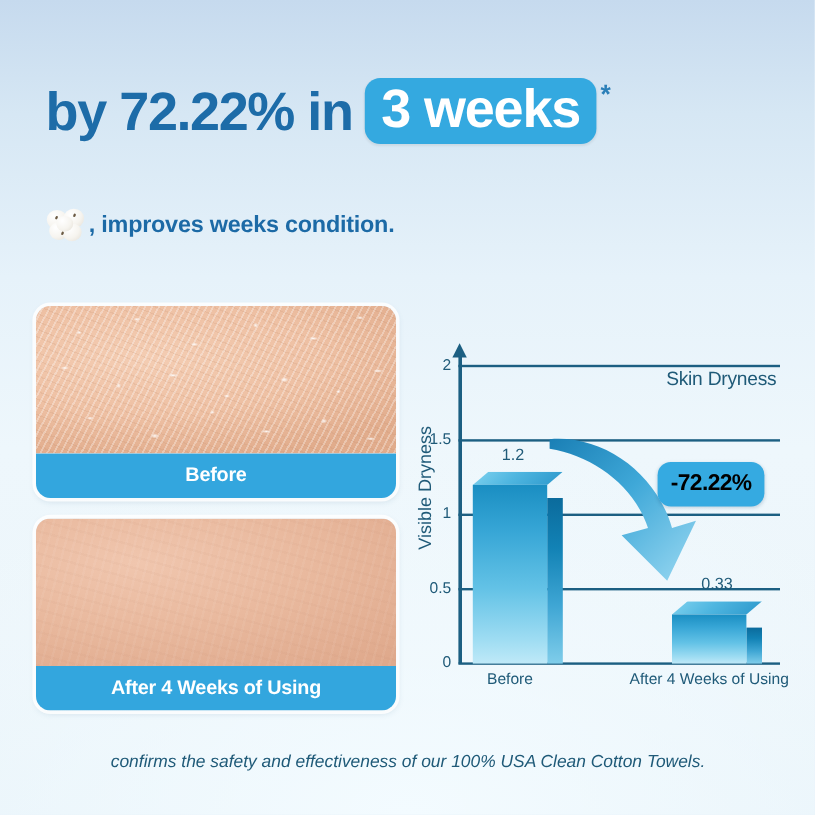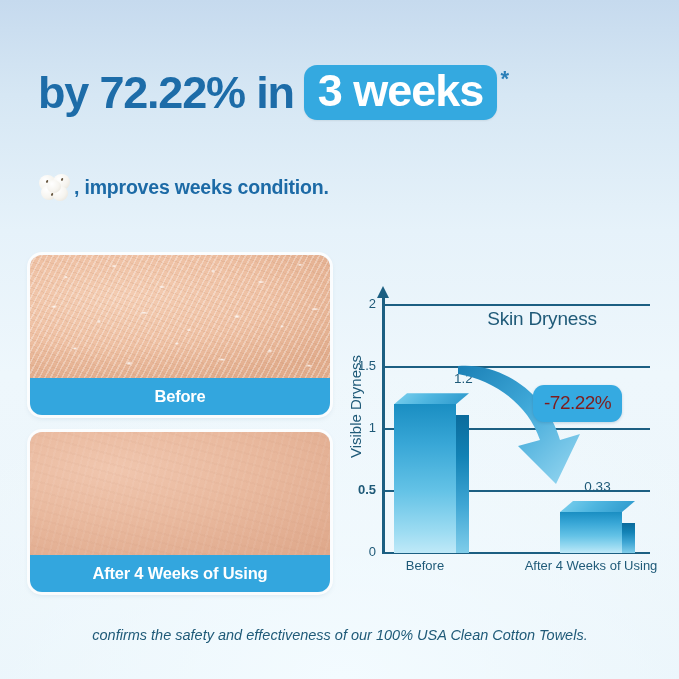--- a/index.html
+++ b/index.html
@@ -130,22 +130,22 @@
     position:absolute;left:0;right:0;bottom:0;height:37px;
     background:#33a6de;
     color:#fff;font-weight:bold;font-size:16.5px;
     display:flex;align-items:center;justify-content:center;
     letter-spacing:-0.2px;
   }
 
   
   #chart{position:absolute;left:342px;top:288px;width:320px;height:300px;}
   .chart-title{
-    position:absolute;left:95px;top:20px;width:210px;text-align:center;
-    color:#1f5a78;font-size:19px;letter-spacing:-0.2px;
+    position:absolute;left:95px;top:20px;width:210px;text-align:right;
+    color:#1f5a78;font-size:16px;letter-spacing:-0.2px;
   }
   .ylabel{
     position:absolute;left:-62px;top:110px;width:150px;text-align:center;
     color:#1f5a78;font-size:15px;
     transform:rotate(-90deg);
   }
   .gridline{position:absolute;left:40px;width:268px;height:2.5px;background:#1c5f82;}
   .axis-v{position:absolute;left:40px;top:8px;width:2.5px;height:257px;background:#1c5f82;}
   .axis-arrow{
     position:absolute;left:35px;top:-2px;width:0;height:0;
@@ -177,23 +177,23 @@
   }
   .bar-label{
     position:absolute;color:#1f5a78;font-size:13.5px;text-align:center;
   }
 
   
   #arrow-svg{position:absolute;left:0;top:0;width:320px;height:300px;overflow:visible;}
 
   
   .pct-badge{
-    position:absolute;left:191px;top:97px;
-    background:#35aae1;color:#7f1d1d;
-    font-weight:normal;font-size:19px;letter-spacing:-0.5px;
+    position:absolute;left:206px;top:97px;
+    background:#35aae1;color:#000000;
+    font-weight:bold;font-size:19px;letter-spacing:-0.5px;
     border-radius:11px;
     padding:7px 11px 8px 11px;
     box-shadow:0 1px 3px rgba(20,70,110,.2);
   }
 
   
   .footer{
     position:absolute;left:40px;top:624px;width:600px;
     text-align:center;
     color:#1f5a78;
@@ -253,32 +253,32 @@
 
     <div id="gridlines">
         <div class="gridline" style="top: 263.8px;"></div>
         <div class="gridline" style="top: 201.8px;"></div>
         <div class="gridline" style="top: 139.8px;"></div>
         <div class="gridline" style="top: 77.8px;"></div>
         <div class="gridline" style="top: 15.8px;"></div>
       </div>
     <div id="yticks">
         <div class="ytick ytick-wrap" style="top: 256px; text-align: right;">0</div>
-        <div class="ytick ytick-wrap" style="top: 194px; text-align: right; font-weight: bold;">0.5</div>
+        <div class="ytick ytick-wrap" style="top: 194px; text-align: right;">0.5</div>
         <div class="ytick ytick-wrap" style="top: 132px; text-align: right;">1</div>
         <div class="ytick ytick-wrap" style="top: 70px; text-align: right;">1.5</div>
         <div class="ytick ytick-wrap" style="top: 8px; text-align: right;">2</div>
       </div>
     <div id="bars">
         <div class="bar3d" style="left: 52px; top: 105.2px; width: 75px; height: 159.8px;">
           <div class="bar-top" style="left: 0px; top: 0px; width: 75px; height: 11px; clip-path: polygon(0px 100%, 13px 0px, 100% 0px, 62px 100%); transform: translateX(0px);"></div>
           <div class="bar-side" style="left: 62px; width: 13px; height: 137.8px;"></div>
           <div class="bar-front" style="width: 62px; height: 148.8px;"></div>
         </div>
-        <div class="bar-label" style="left: 53px; width: 91px; top: 83.2px; padding-left: 23px;">1.2</div>
+        <div class="bar-label" style="left: 40px; width: 91px; top: 83.2px;">1.2</div>
         <div class="bar3d" style="left: 218px; top: 213.08px; width: 75px; height: 51.92px;">
           <div class="bar-top" style="left: 0px; top: 0px; width: 75px; height: 11px; clip-path: polygon(0px 100%, 13px 0px, 100% 0px, 62px 100%); transform: translateX(0px);"></div>
           <div class="bar-side" style="left: 62px; width: 13px; height: 29.92px;"></div>
           <div class="bar-front" style="width: 62px; height: 40.92px;"></div>
         </div>
         <div class="bar-label" style="left: 210px; width: 91px; top: 191.08px;">0.33</div>
       </div>
     <div id="xticks">
         <div class="xtick" style="left: 28px; width: 110px;">Before</div>
         <div class="xtick" style="left: 178px; width: 142px;">After 4 Weeks of Using</div>

